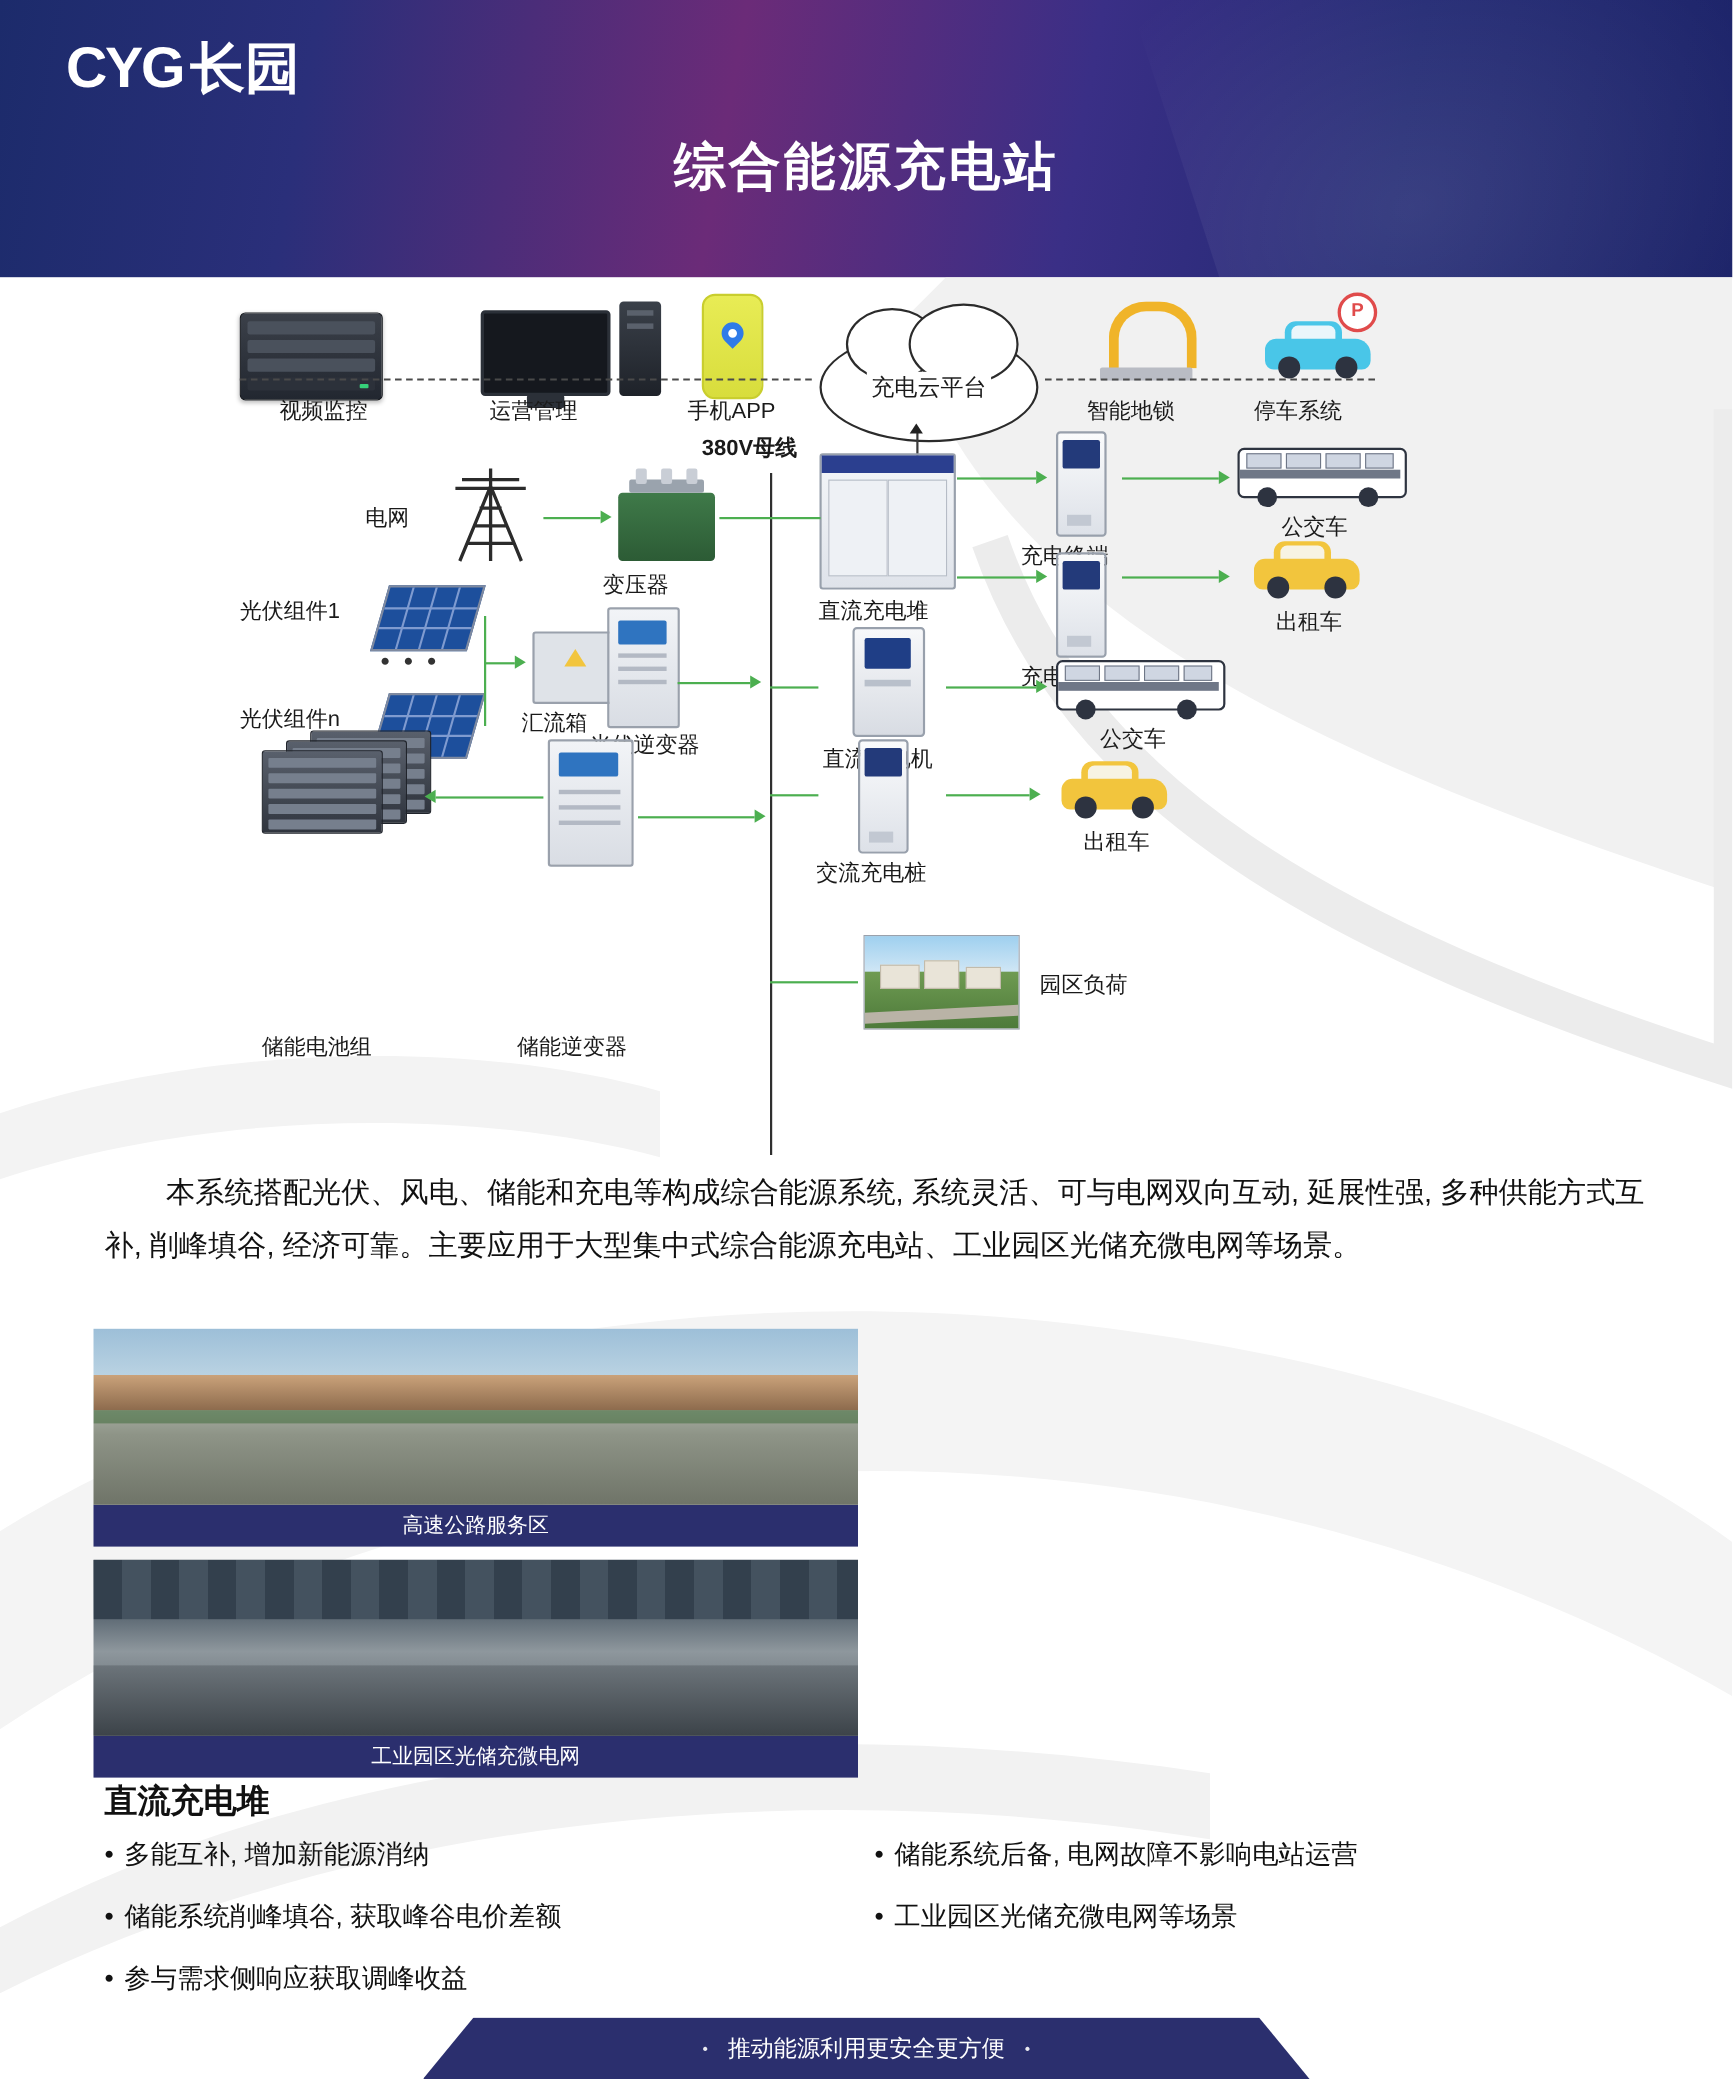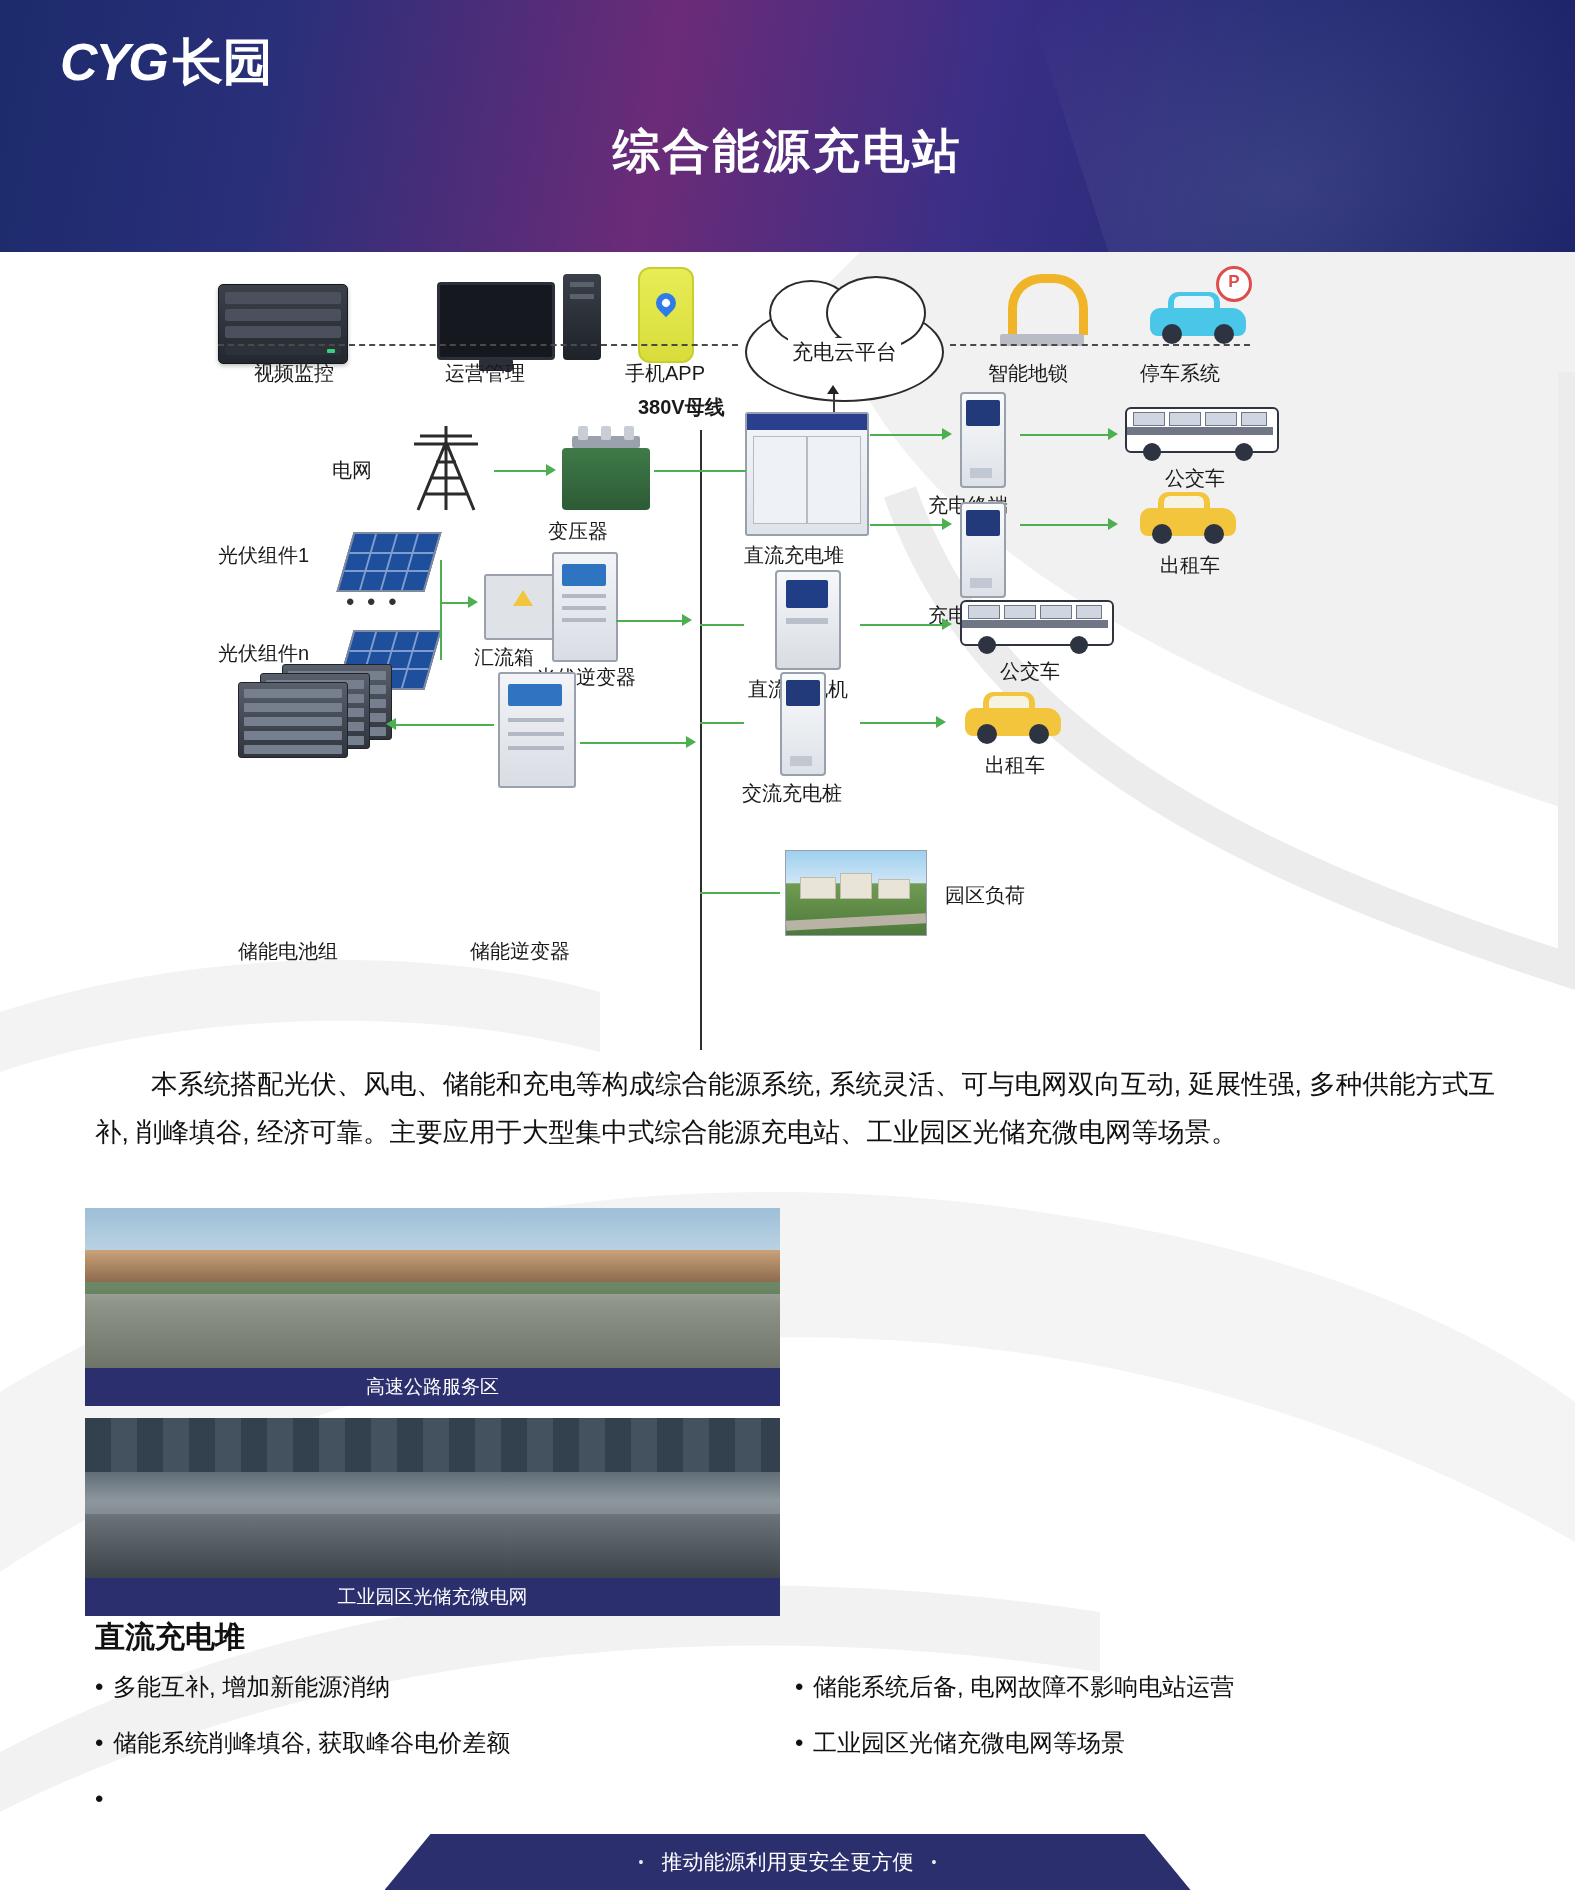--- a/index.html
+++ b/index.html
@@ -20,21 +20,21 @@
   .header:after{
     content:"";position:absolute;right:-120px;top:-160px;width:620px;height:520px;
     background:radial-gradient(ellipse at 30% 60%, rgba(255,255,255,0.10), rgba(255,255,255,0) 62%);
     transform:rotate(-18deg);
   }
   .logo{
     position:absolute;left:60px;top:36px;display:flex;align-items:center;gap:4px;
     color:#fff;
   }
   .logo-c{
-    font-size:52px;font-weight:bold;letter-spacing:-2px;line-height:1;font-style:italic;
+    font-size:52px;font-weight:bold;letter-spacing:-2px;line-height:1;
   }
   .logo-cn{
     font-size:50px;font-weight:bold;line-height:1;margin-left:2px;
   }
   .header-title{
     position:absolute;left:0;top:120px;width:1575px;text-align:center;
     color:#ffffff;font-size:47px;font-weight:bold;letter-spacing:3px;
   }
 
   
@@ -568,20 +568,21 @@
     <div class="adv-item">
       <span class="adv-dot">•</span>
       <span>多能互补, 增加新能源消纳</span>
     </div>
     <div class="adv-item">
       <span class="adv-dot">•</span>
       <span>储能系统削峰填谷, 获取峰谷电价差额</span>
     </div>
     <div class="adv-item">
       <span class="adv-dot">•</span>
+      <span>参与需求侧响应获取调峰收益</span>
     </div>
   </div>
   <div class="adv-col right">
     <div class="adv-item">
       <span class="adv-dot">•</span>
       <span>储能系统后备, 电网故障不影响电站运营</span>
     </div>
     <div class="adv-item">
       <span class="adv-dot">•</span>
       <span>工业园区光储充微电网等场景</span>

